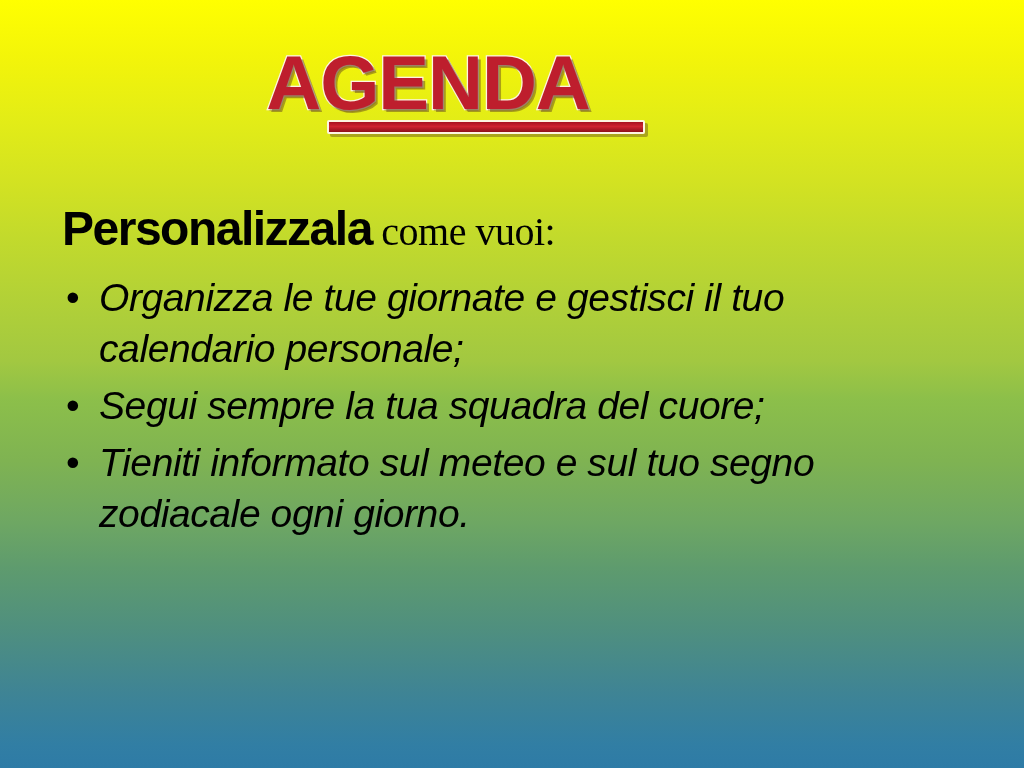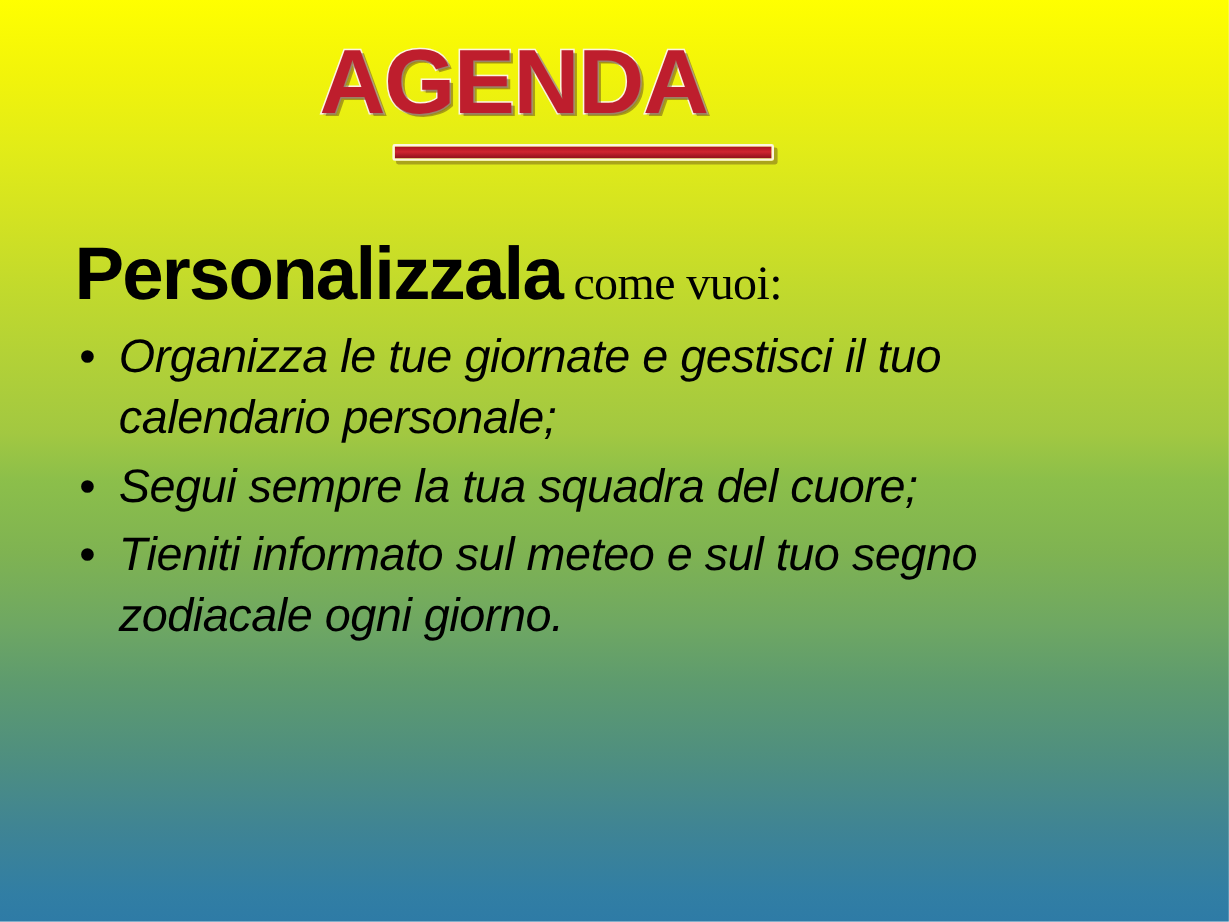--- a/index.html
+++ b/index.html
@@ -35,21 +35,21 @@
       #3f8494 90%,
       #317ea4 97%,
       #2e7ba6 100%
     );
     overflow: hidden;
   }
 
   
   #title-block {
     position: absolute;
-    top: 28px;
+    top: 42px;
     left: 0;
     width: 908px;
     text-align: center;
     padding-right: 52px;
     box-sizing: border-box;
   }
 
   .title-text {
     display: inline-block;
     font-family: "Liberation Sans", sans-serif;
@@ -91,21 +91,21 @@
 
   #subheading {
     margin: 0 0 10px 2px;
     color: #000000;
     white-space: nowrap;
   }
 
   .sub-strong {
     font-family: "Liberation Sans", sans-serif;
     font-weight: bold;
-    font-size: 62px;
+    font-size: 48px;
     line-height: 66px;
     letter-spacing: -1.5px;
     vertical-align: baseline;
   }
 
   .sub-normal {
     font-family: Liberation Serif, serif;
     font-weight: normal;
     font-size: 40px;
     line-height: 44px;

